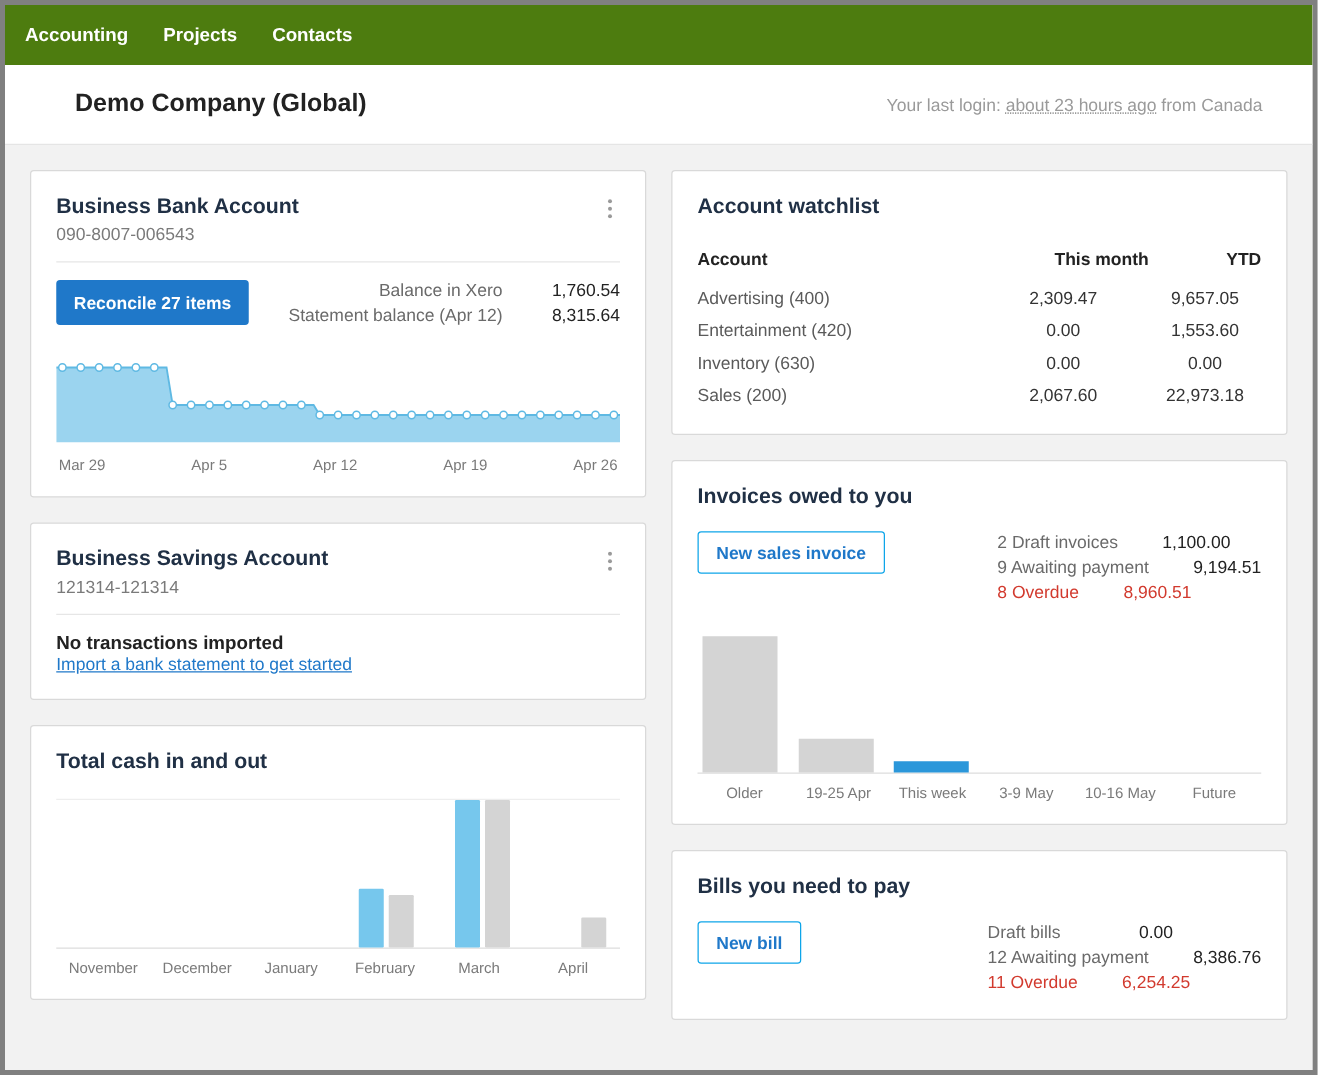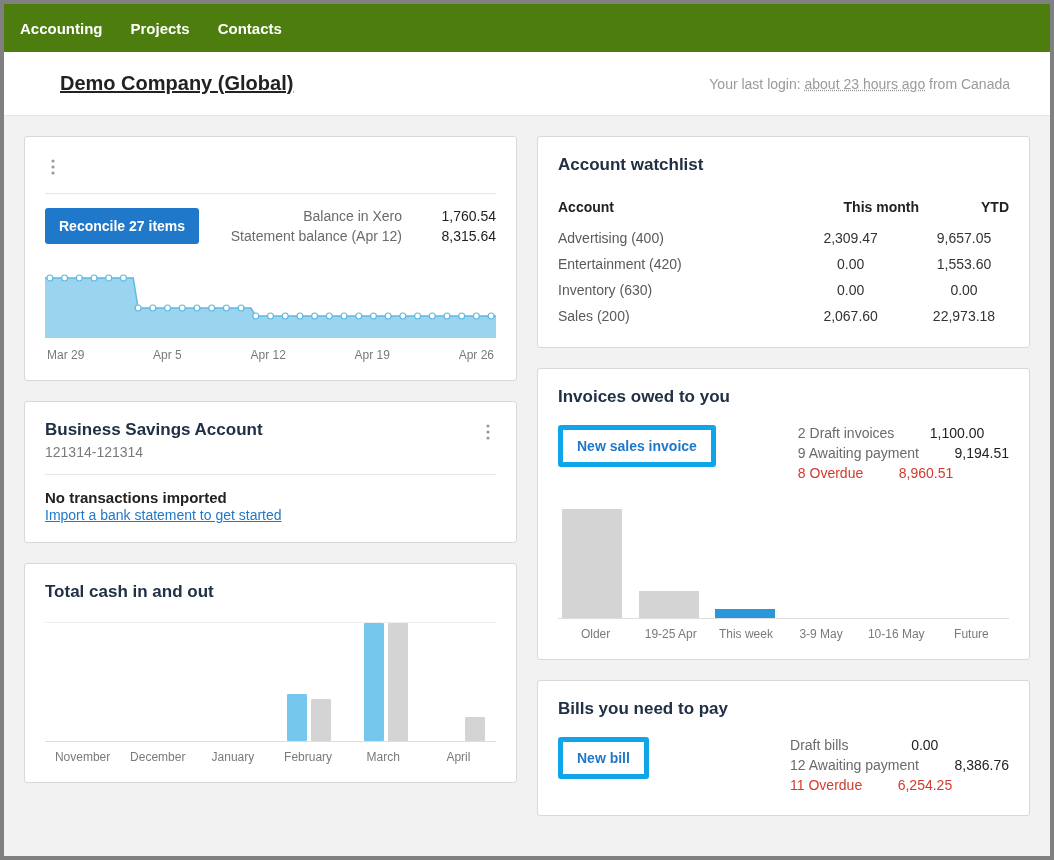--- a/index.html
+++ b/index.html
@@ -38,21 +38,20 @@
     padding: 20px 40px 20px 56px;
     display: flex;
     align-items: center;
     justify-content: space-between;
     border-bottom: 1px solid #e5e5e5;
   }
   .company-name {
     font-size: 20px;
     font-weight: 700;
     color: #222;
-    text-decoration: underline;
   }
   .last-login {
     font-size: 14px;
     color: #9a9a9a;
   }
   .last-login .ago {
     text-decoration: underline dotted;
   }
   .content {
     background: #f2f2f2;
@@ -114,21 +113,21 @@
     border: none;
     border-radius: 3px;
     padding: 10px 14px;
     font-size: 14px;
     font-weight: 600;
     cursor: pointer;
   }
   .btn-outline {
     background: #fff;
     color: #1f78c9;
-    border: 5px solid #0ea5e9;
+    border: 1px solid #0ea5e9;
     border-radius: 3px;
     padding: 8px 14px;
     font-size: 14px;
     font-weight: 600;
     cursor: pointer;
   }
   .balances {
     text-align: right;
     font-size: 14px;
     color: #333;
@@ -266,20 +265,24 @@
       <span>Your last login: </span><span class="ago">about 23 hours ago</span><span> from Canada</span>
     </div>
   </div>
 
   <div class="content">
 
     <div class="col">
 
       <div class="card">
         <div class="card-head">
+          <div>
+            <div class="card-title">Business Bank Account</div>
+            <div class="card-sub">090-8007-006543</div>
+          </div>
           <div class="kebab">
             <svg width="4" height="16" viewBox="0 0 4 16">
                 <circle cx="2" cy="2" r="1.6" fill="#9a9a9a"></circle>
                 <circle cx="2" cy="8" r="1.6" fill="#9a9a9a"></circle>
                 <circle cx="2" cy="14" r="1.6" fill="#9a9a9a"></circle>
               </svg>
           </div>
         </div>
         <hr class="divider">
         <div class="rec-row">

